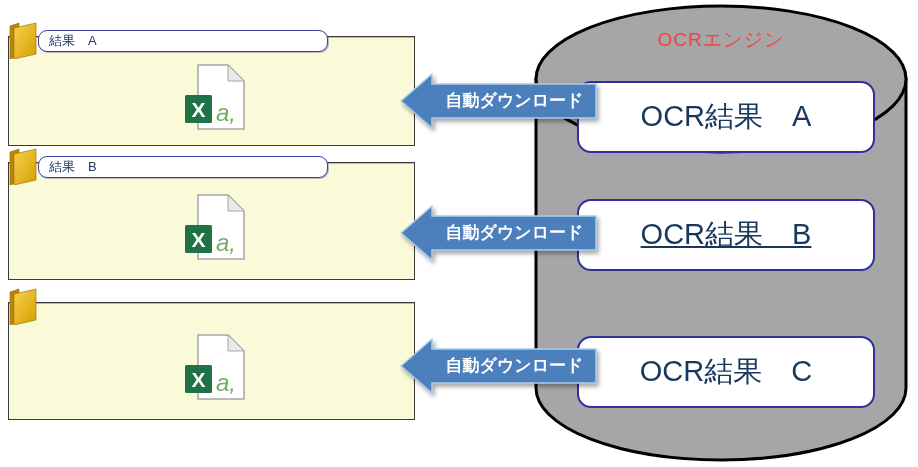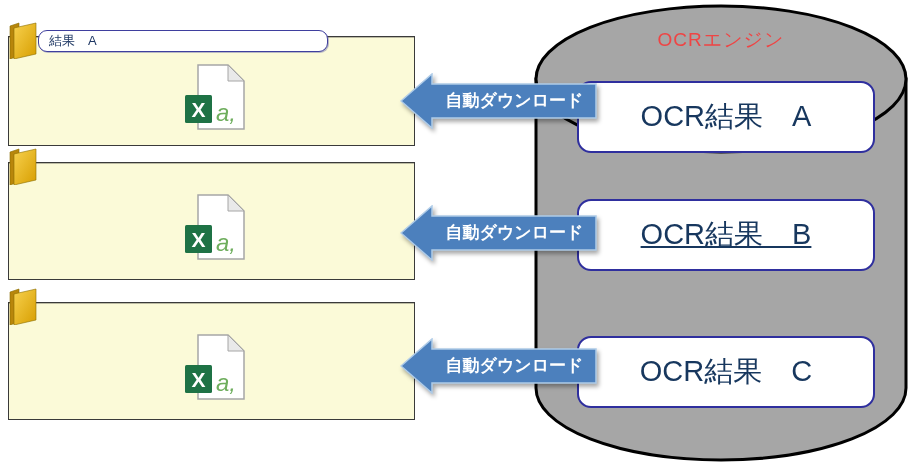--- a/index.html
+++ b/index.html
@@ -90,20 +90,23 @@
     <span>OCR結果　C</span>
   </div>
 
   <div class="panel panel-a"></div>
   <div class="panel panel-b"></div>
   <div class="panel panel-c"></div>
 
   <div class="tab tab-a">
     <span>結果　A</span>
   </div>
+  <div class="tab tab-b">
+    <span>結果　B</span>
+  </div>
 
   <svg class="folder-ic folder-a" width="34" height="38" viewBox="0 0 34 38">
     <defs>
       <linearGradient id="goldA" x1="0" y1="0" x2="1" y2="1">
         <stop offset="0" stop-color="#F7D14E"></stop>
           <stop offset="1" stop-color="#D79E00"></stop>
       </linearGradient>
     </defs>
     <path d="M5,5 L14,2 L14,35 L5,38 Z" fill="#B8860B" stroke="#8A6D00" stroke-width="0.6"></path>
     <path d="M9,7 L31,2 L31,33 L9,38 Z" fill="url(#goldA)" stroke="#8A6D00" stroke-width="0.6"></path>

